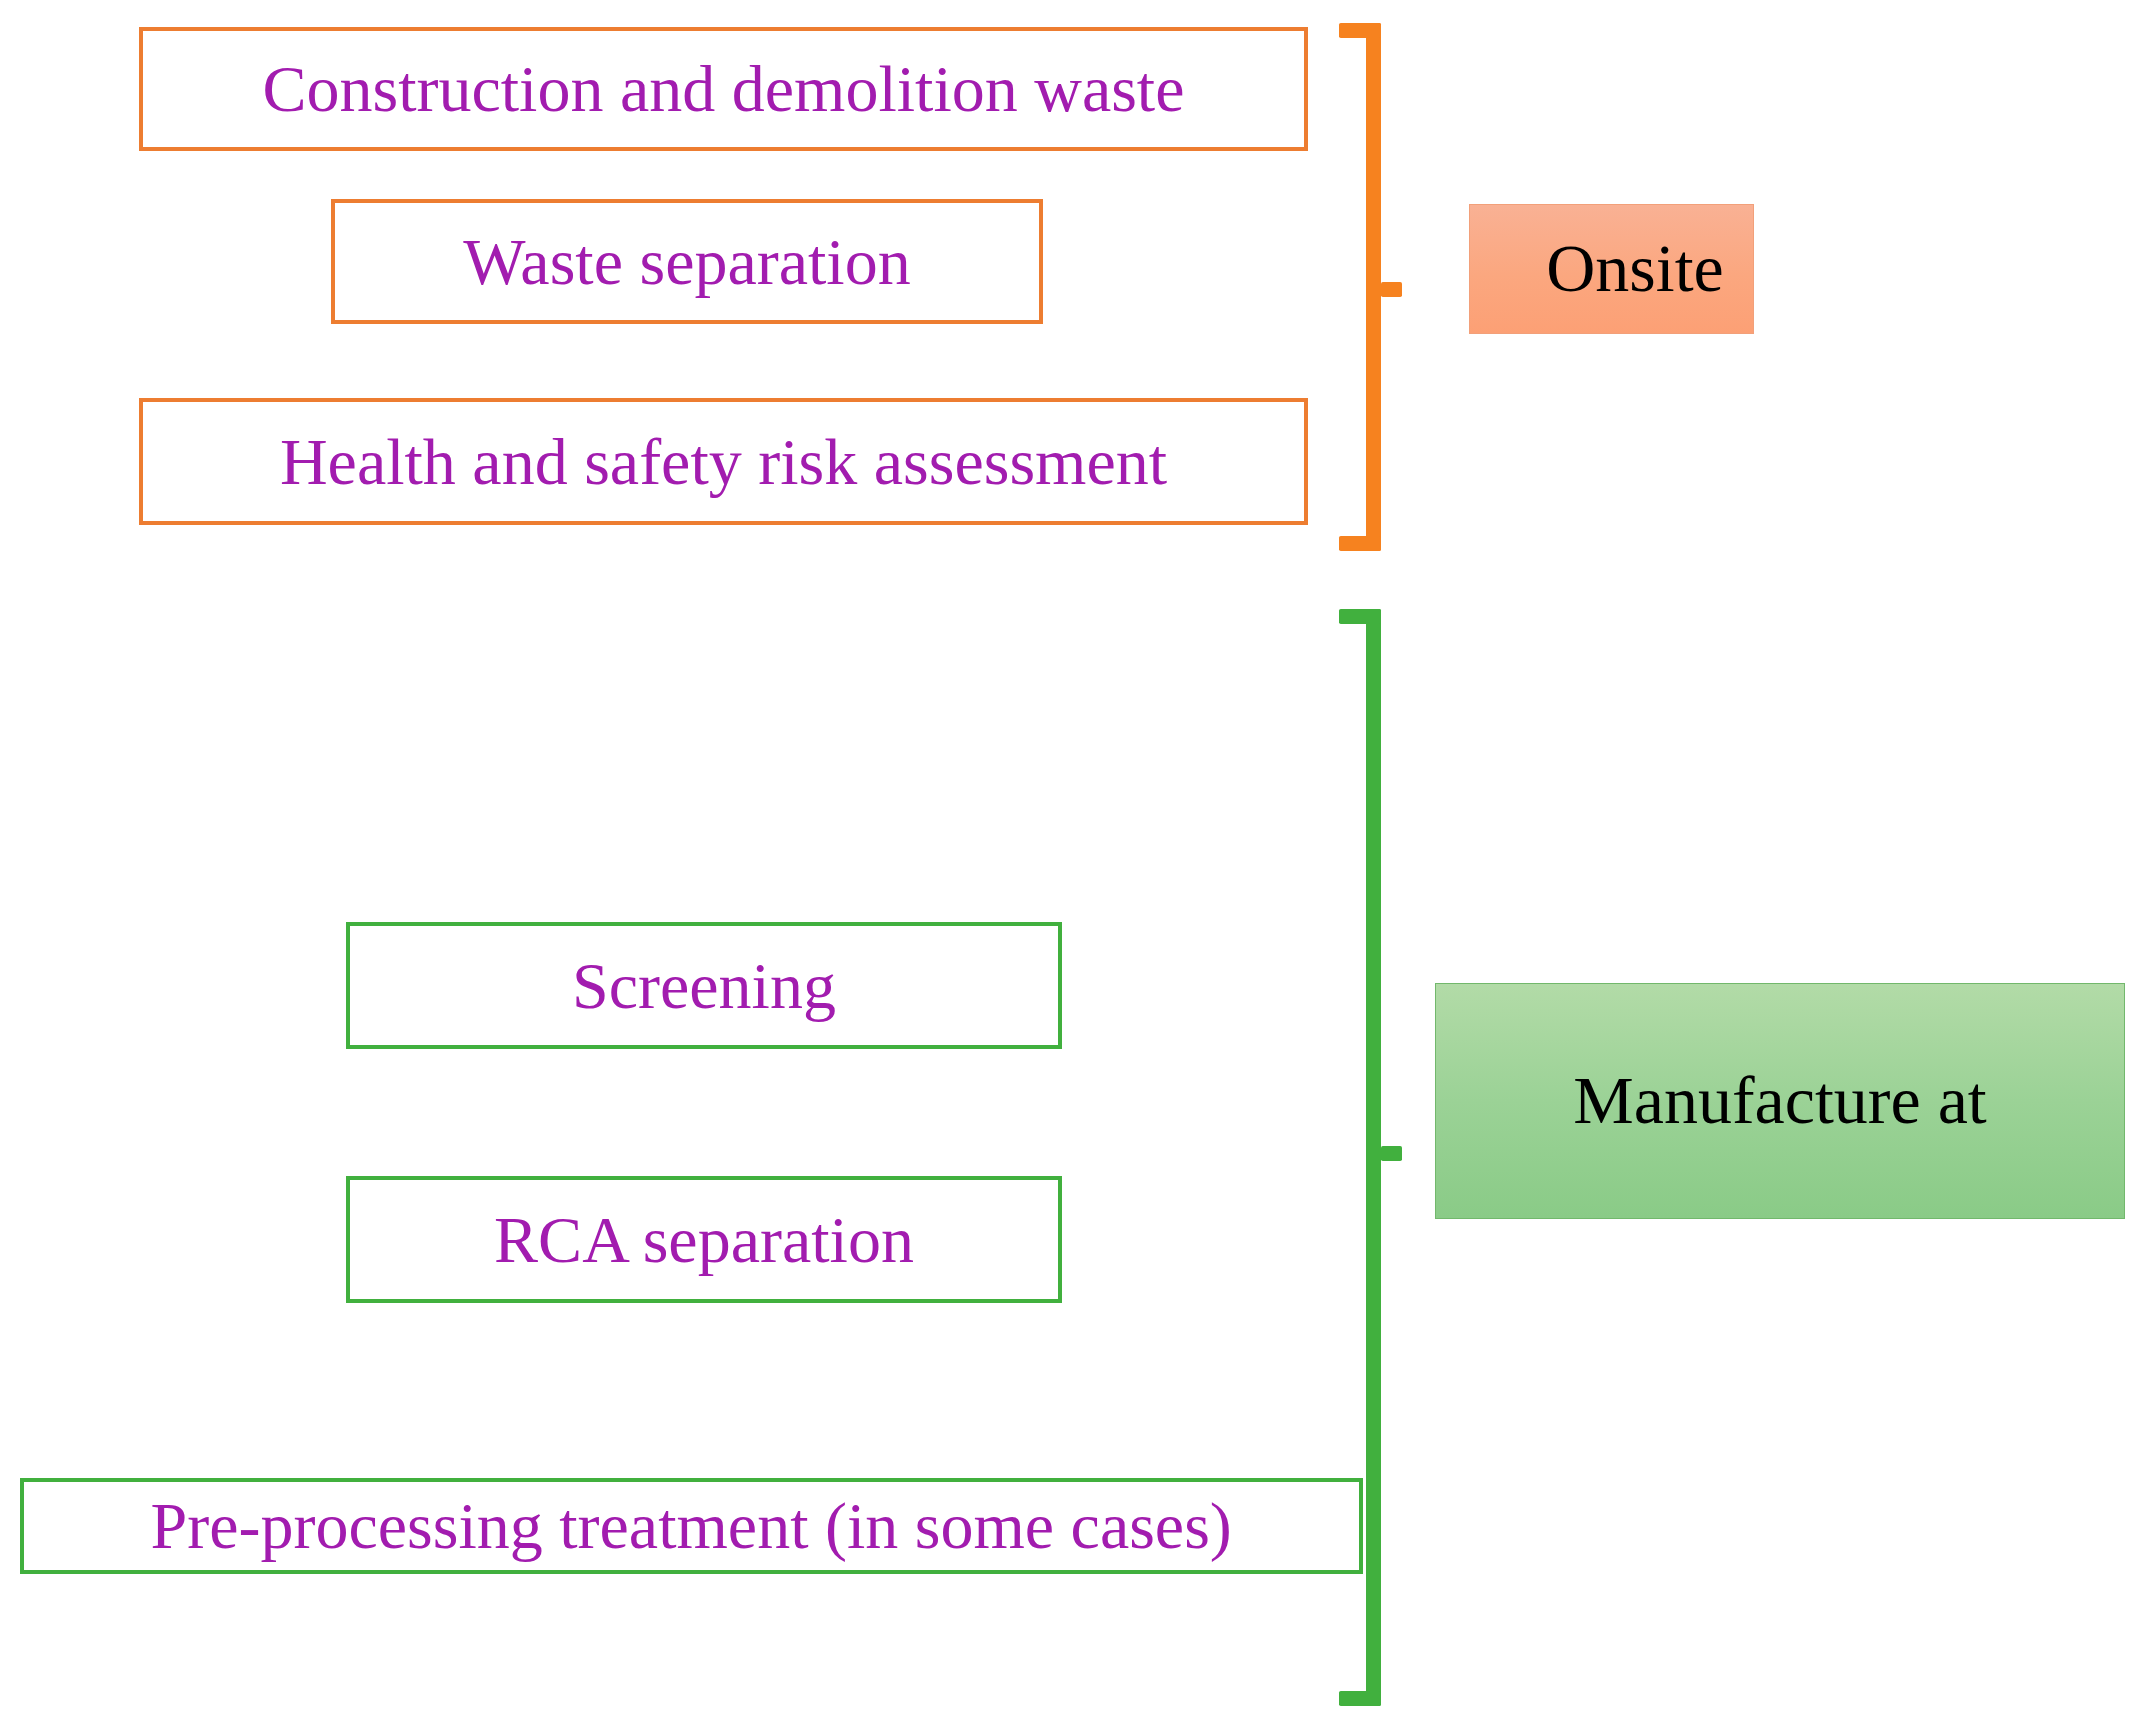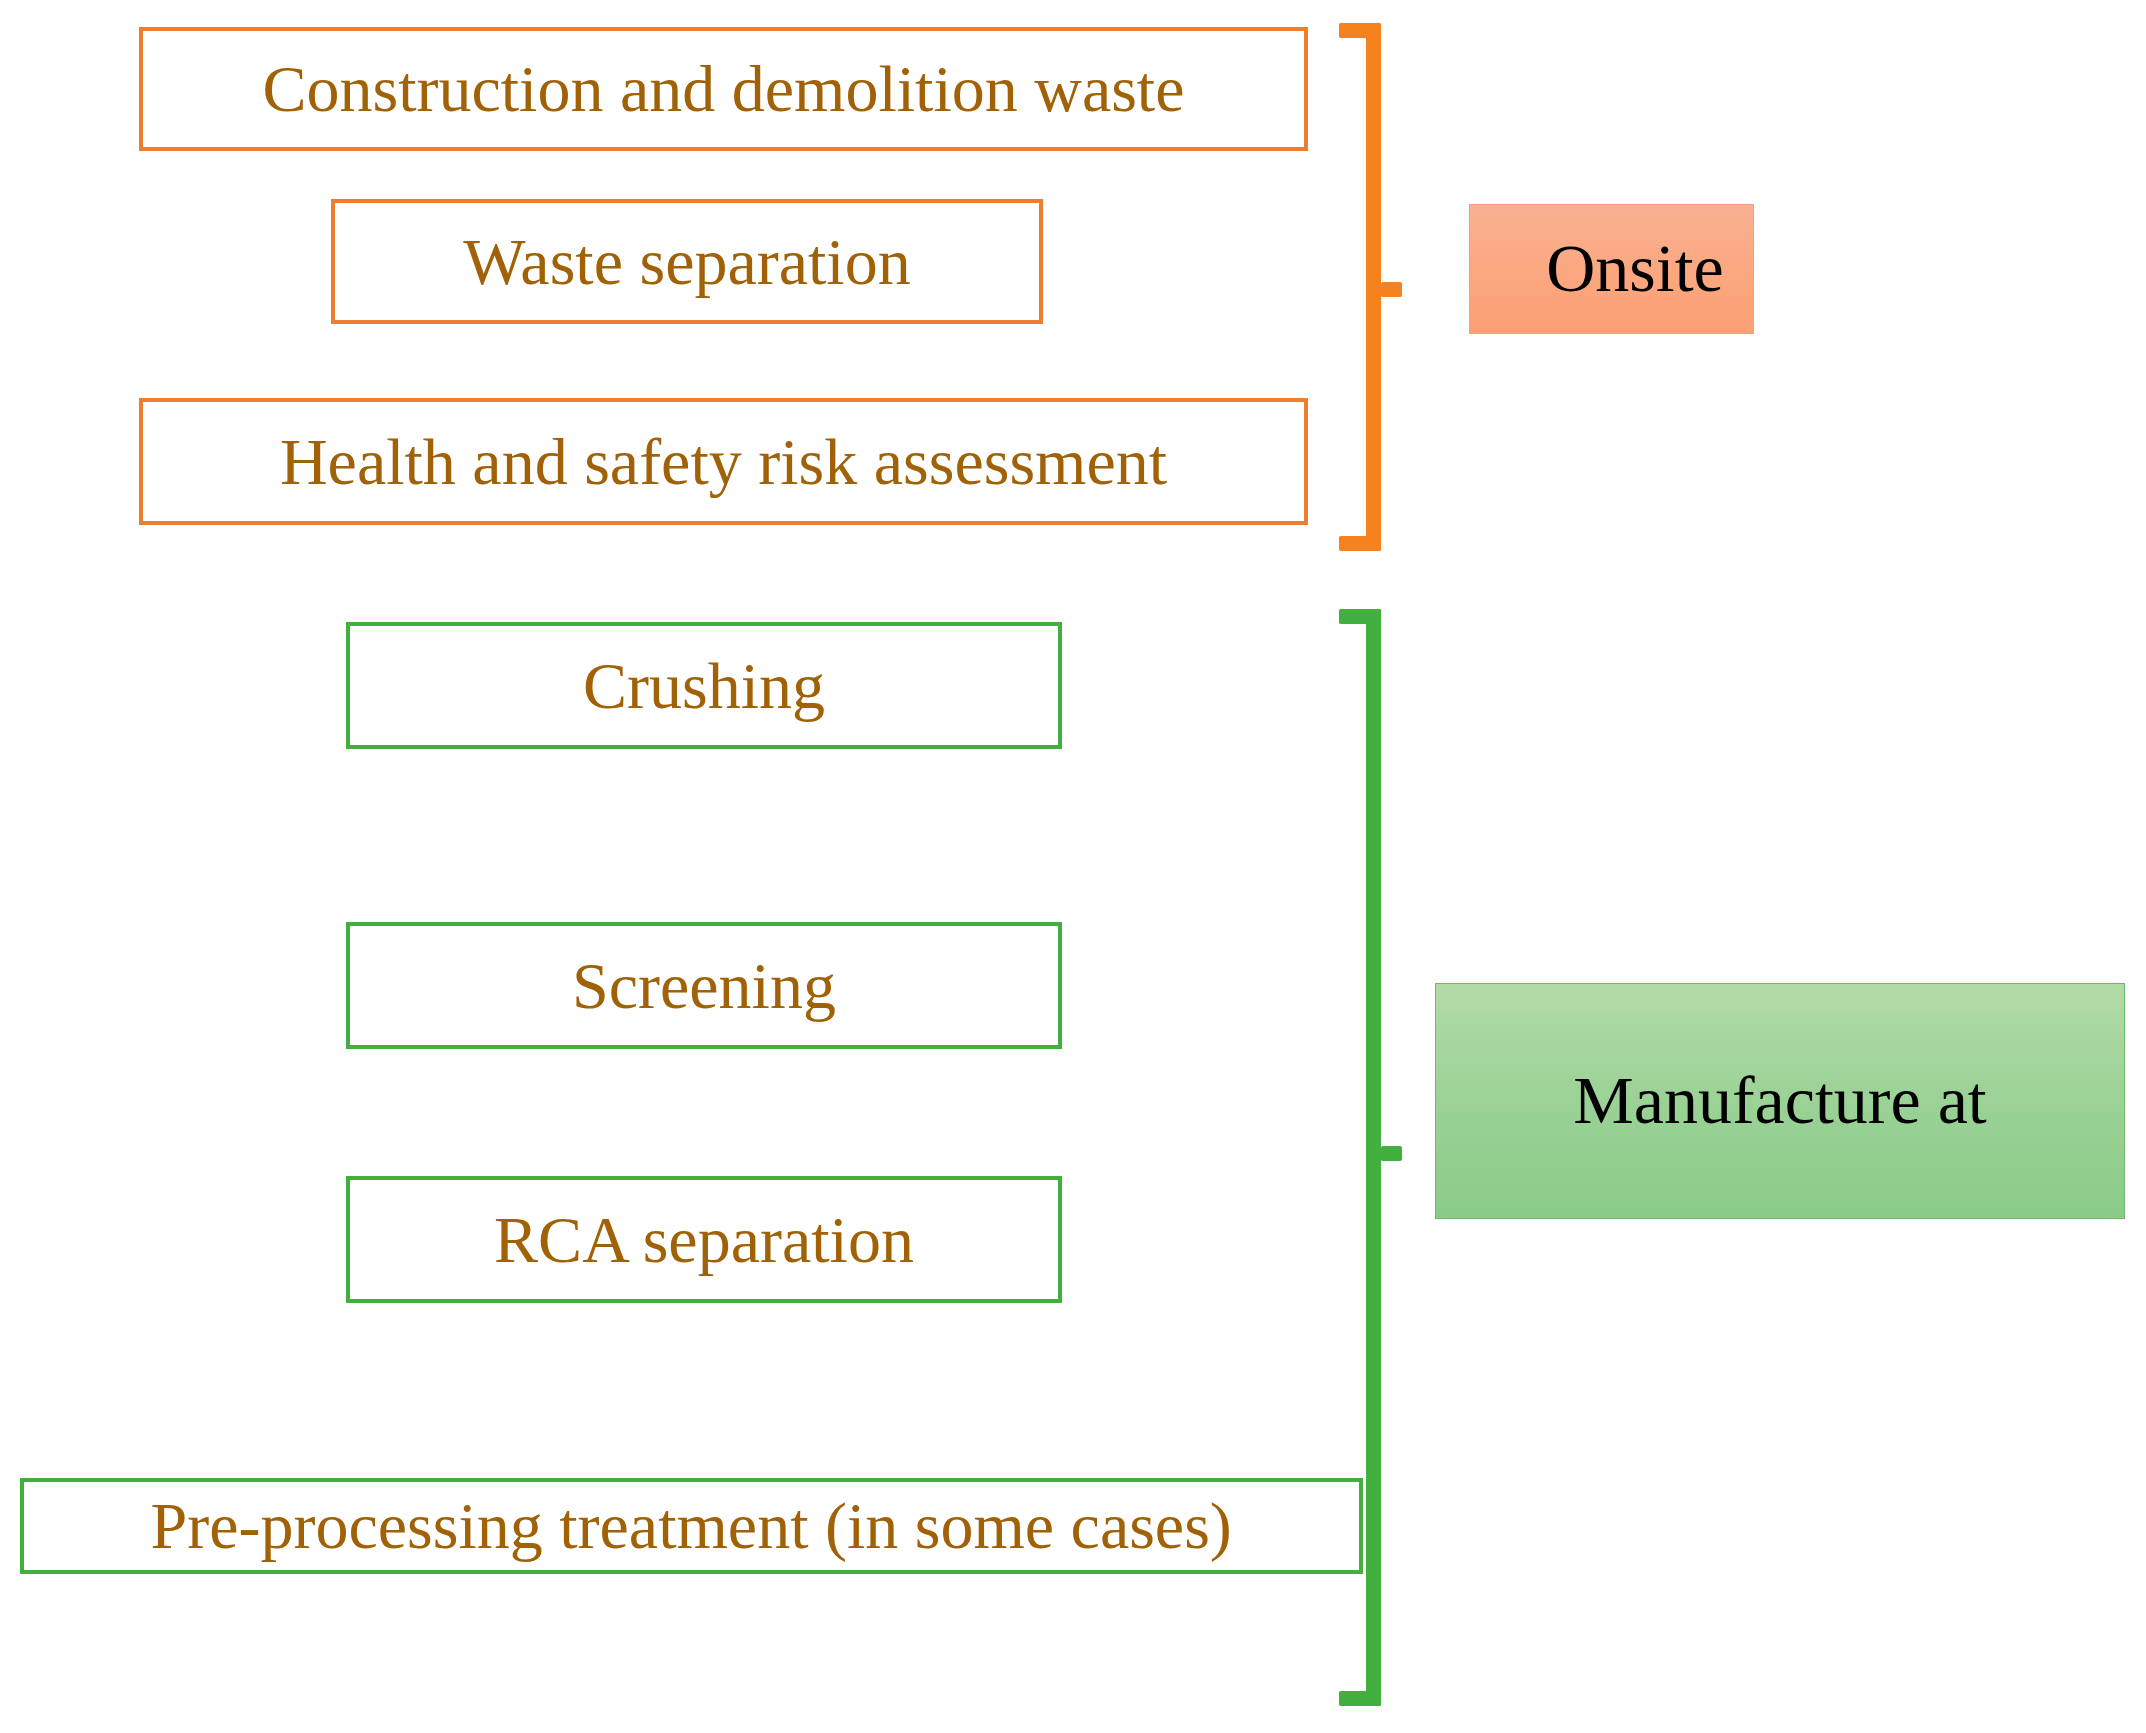--- a/index.html
+++ b/index.html
@@ -27,21 +27,21 @@
     color: #000000;
     line-height: 1.05;
     white-space: nowrap;
   }
   .proc-box.orange { border: 4.5px solid #ED7D31; }
   .proc-box.green  { border: 4.5px solid #41B03E; }
 
   .proc-label {
     font-size: 66px;
     letter-spacing: 0px;
-    color: #a16207;
+    color: #a21caf;
   }
 
   
   .bracket {
     position: absolute;
   }
   .bracket .spine {
     position: absolute;
     left: 0;
     width: 15px;
@@ -116,23 +116,20 @@
     <div class="spine"></div>
     <div class="cap top"></div>
     <div class="cap bottom"></div>
     <div class="nub" style="top:259px;"></div>
   </div>
 
   <div class="cat-box onsite" style="left:1469px; top:204px; width:285px; height:130px;padding-left:47px;">
     <span class="cat-label">Onsite</span>
   </div>
 
-  <div class="proc-box green" style="left:346px; top:622px; width:716px; height:127px;">
-    <span class="proc-label">Crushing</span>
-  </div>
 
   <div class="proc-box green" style="left:346px; top:922px; width:716px; height:127px;text-align:right;">
     <span class="proc-label">Screening</span>
   </div>
 
   <div class="proc-box green" style="left:346px; top:1176px; width:716px; height:127px;">
     <span class="proc-label">RCA separation</span>
   </div>
 
   <div class="proc-box green" style="left:19.7px; top:1478px; width:1343px; height:96px;">

